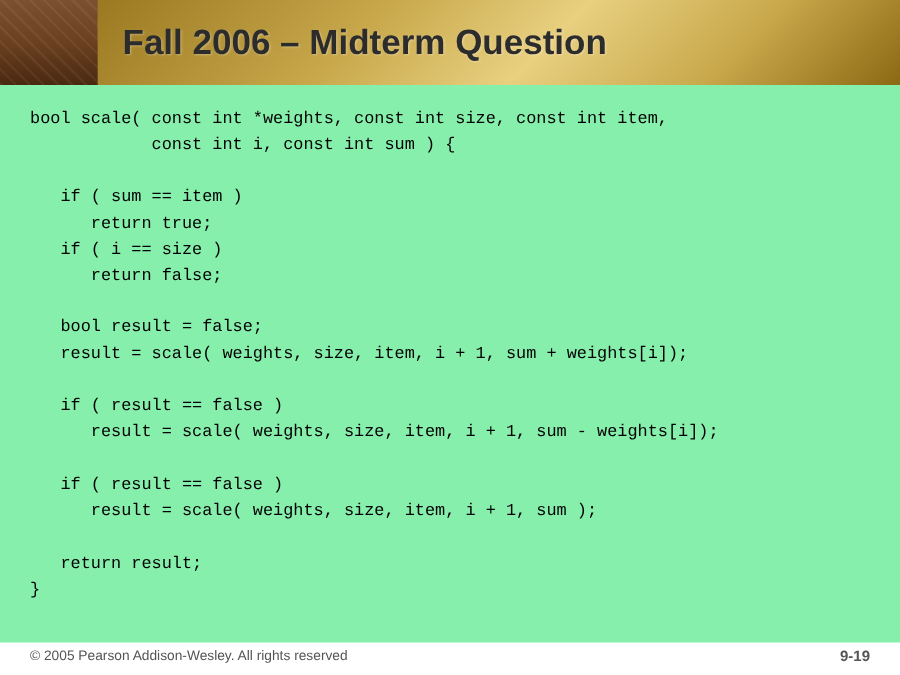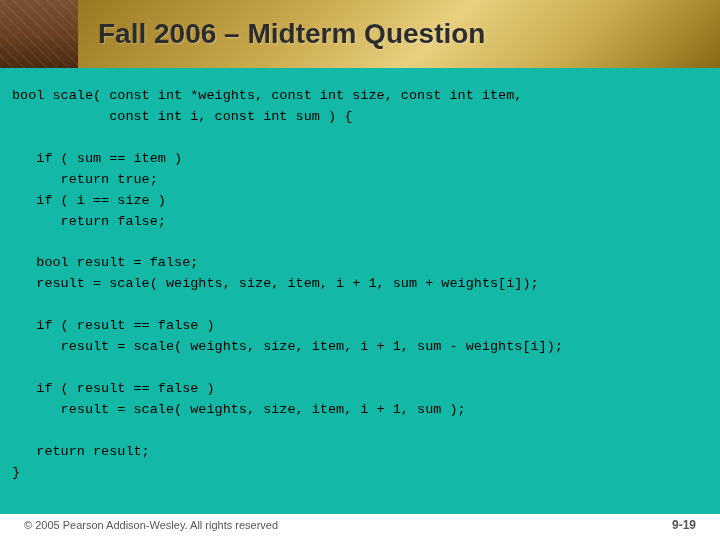--- a/index.html
+++ b/index.html
@@ -62,24 +62,24 @@
     .header-title {
       font-size: 28px;
       font-weight: bold;
       color: #2C2C2C;
       text-shadow: 1px 1px 2px rgba(255,255,255,0.3);
       font-family: Arial, sans-serif;
     }
 
     .content {
       flex: 1;
-      padding: 18px 24px 8px 12px;
+      padding: 18px 24px 8px 24px;
       display: flex;
       flex-direction: column;
-      background: #14b8a6;
+      background: #86efac;
     }
 
     .code-block {
       font-family: 'Courier New', Courier, monospace;
       font-size: 13.5px;
       line-height: 1.55;
       color: #000000;
       white-space: pre;
       flex: 1;
     }

